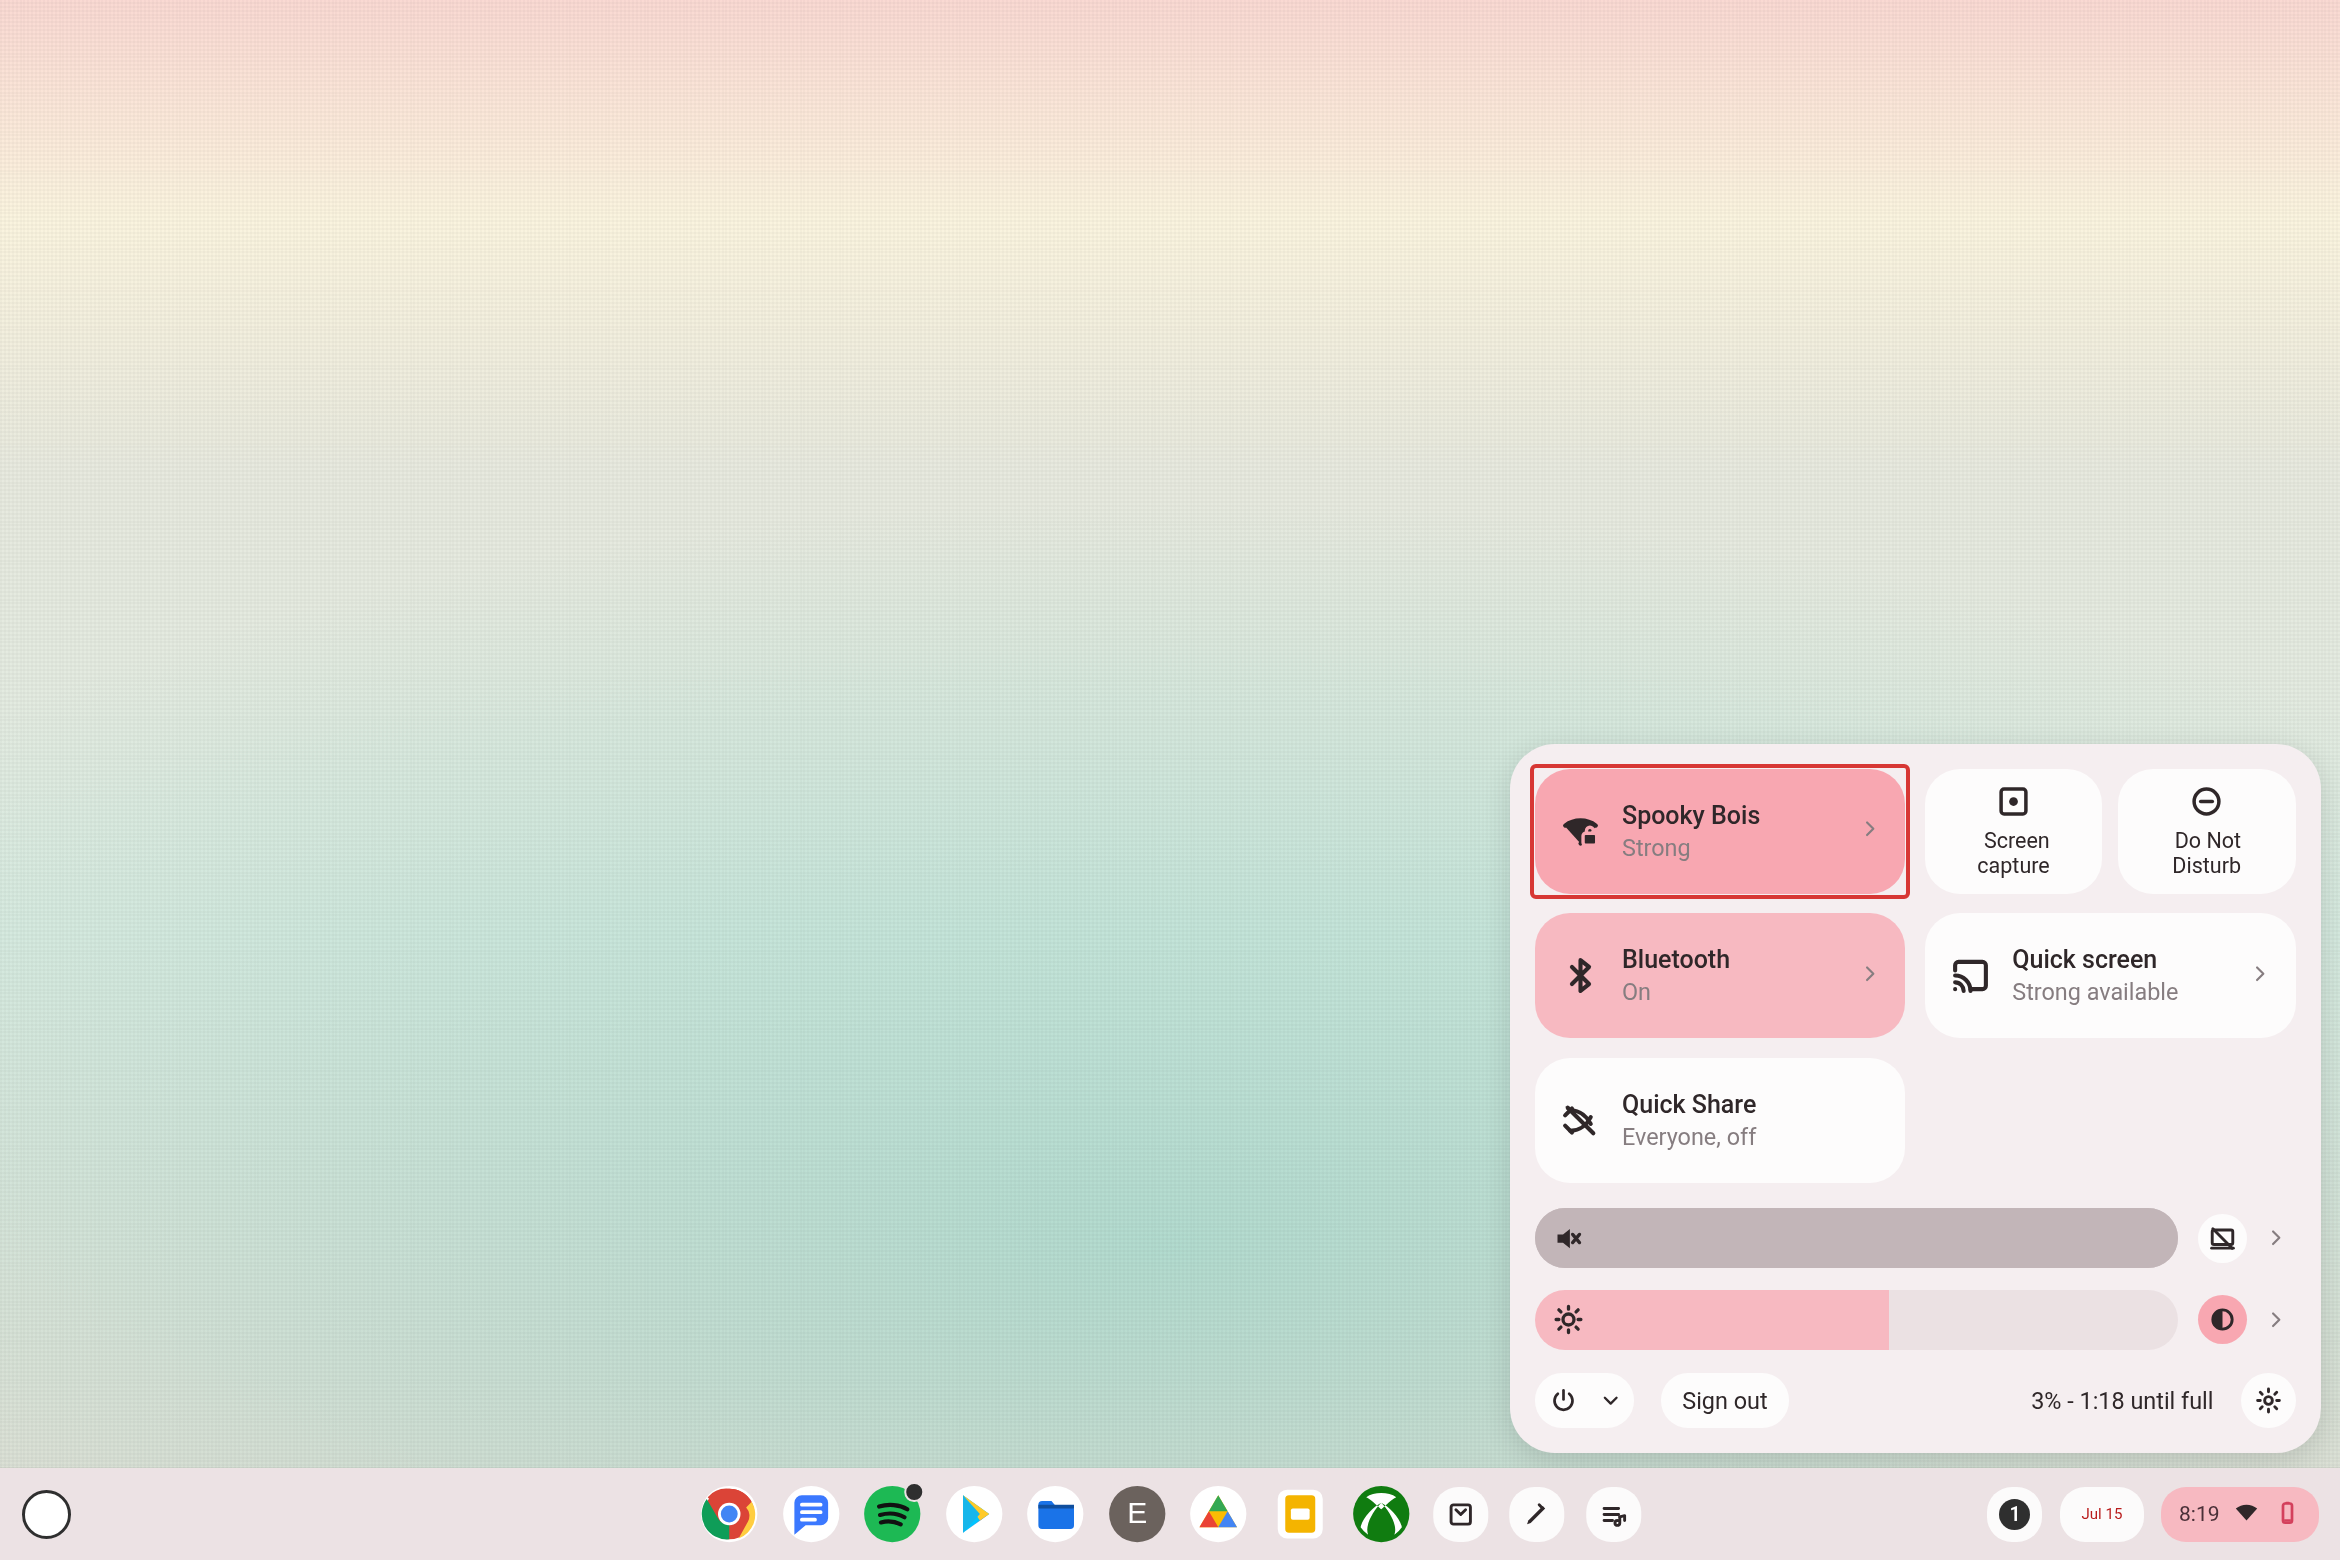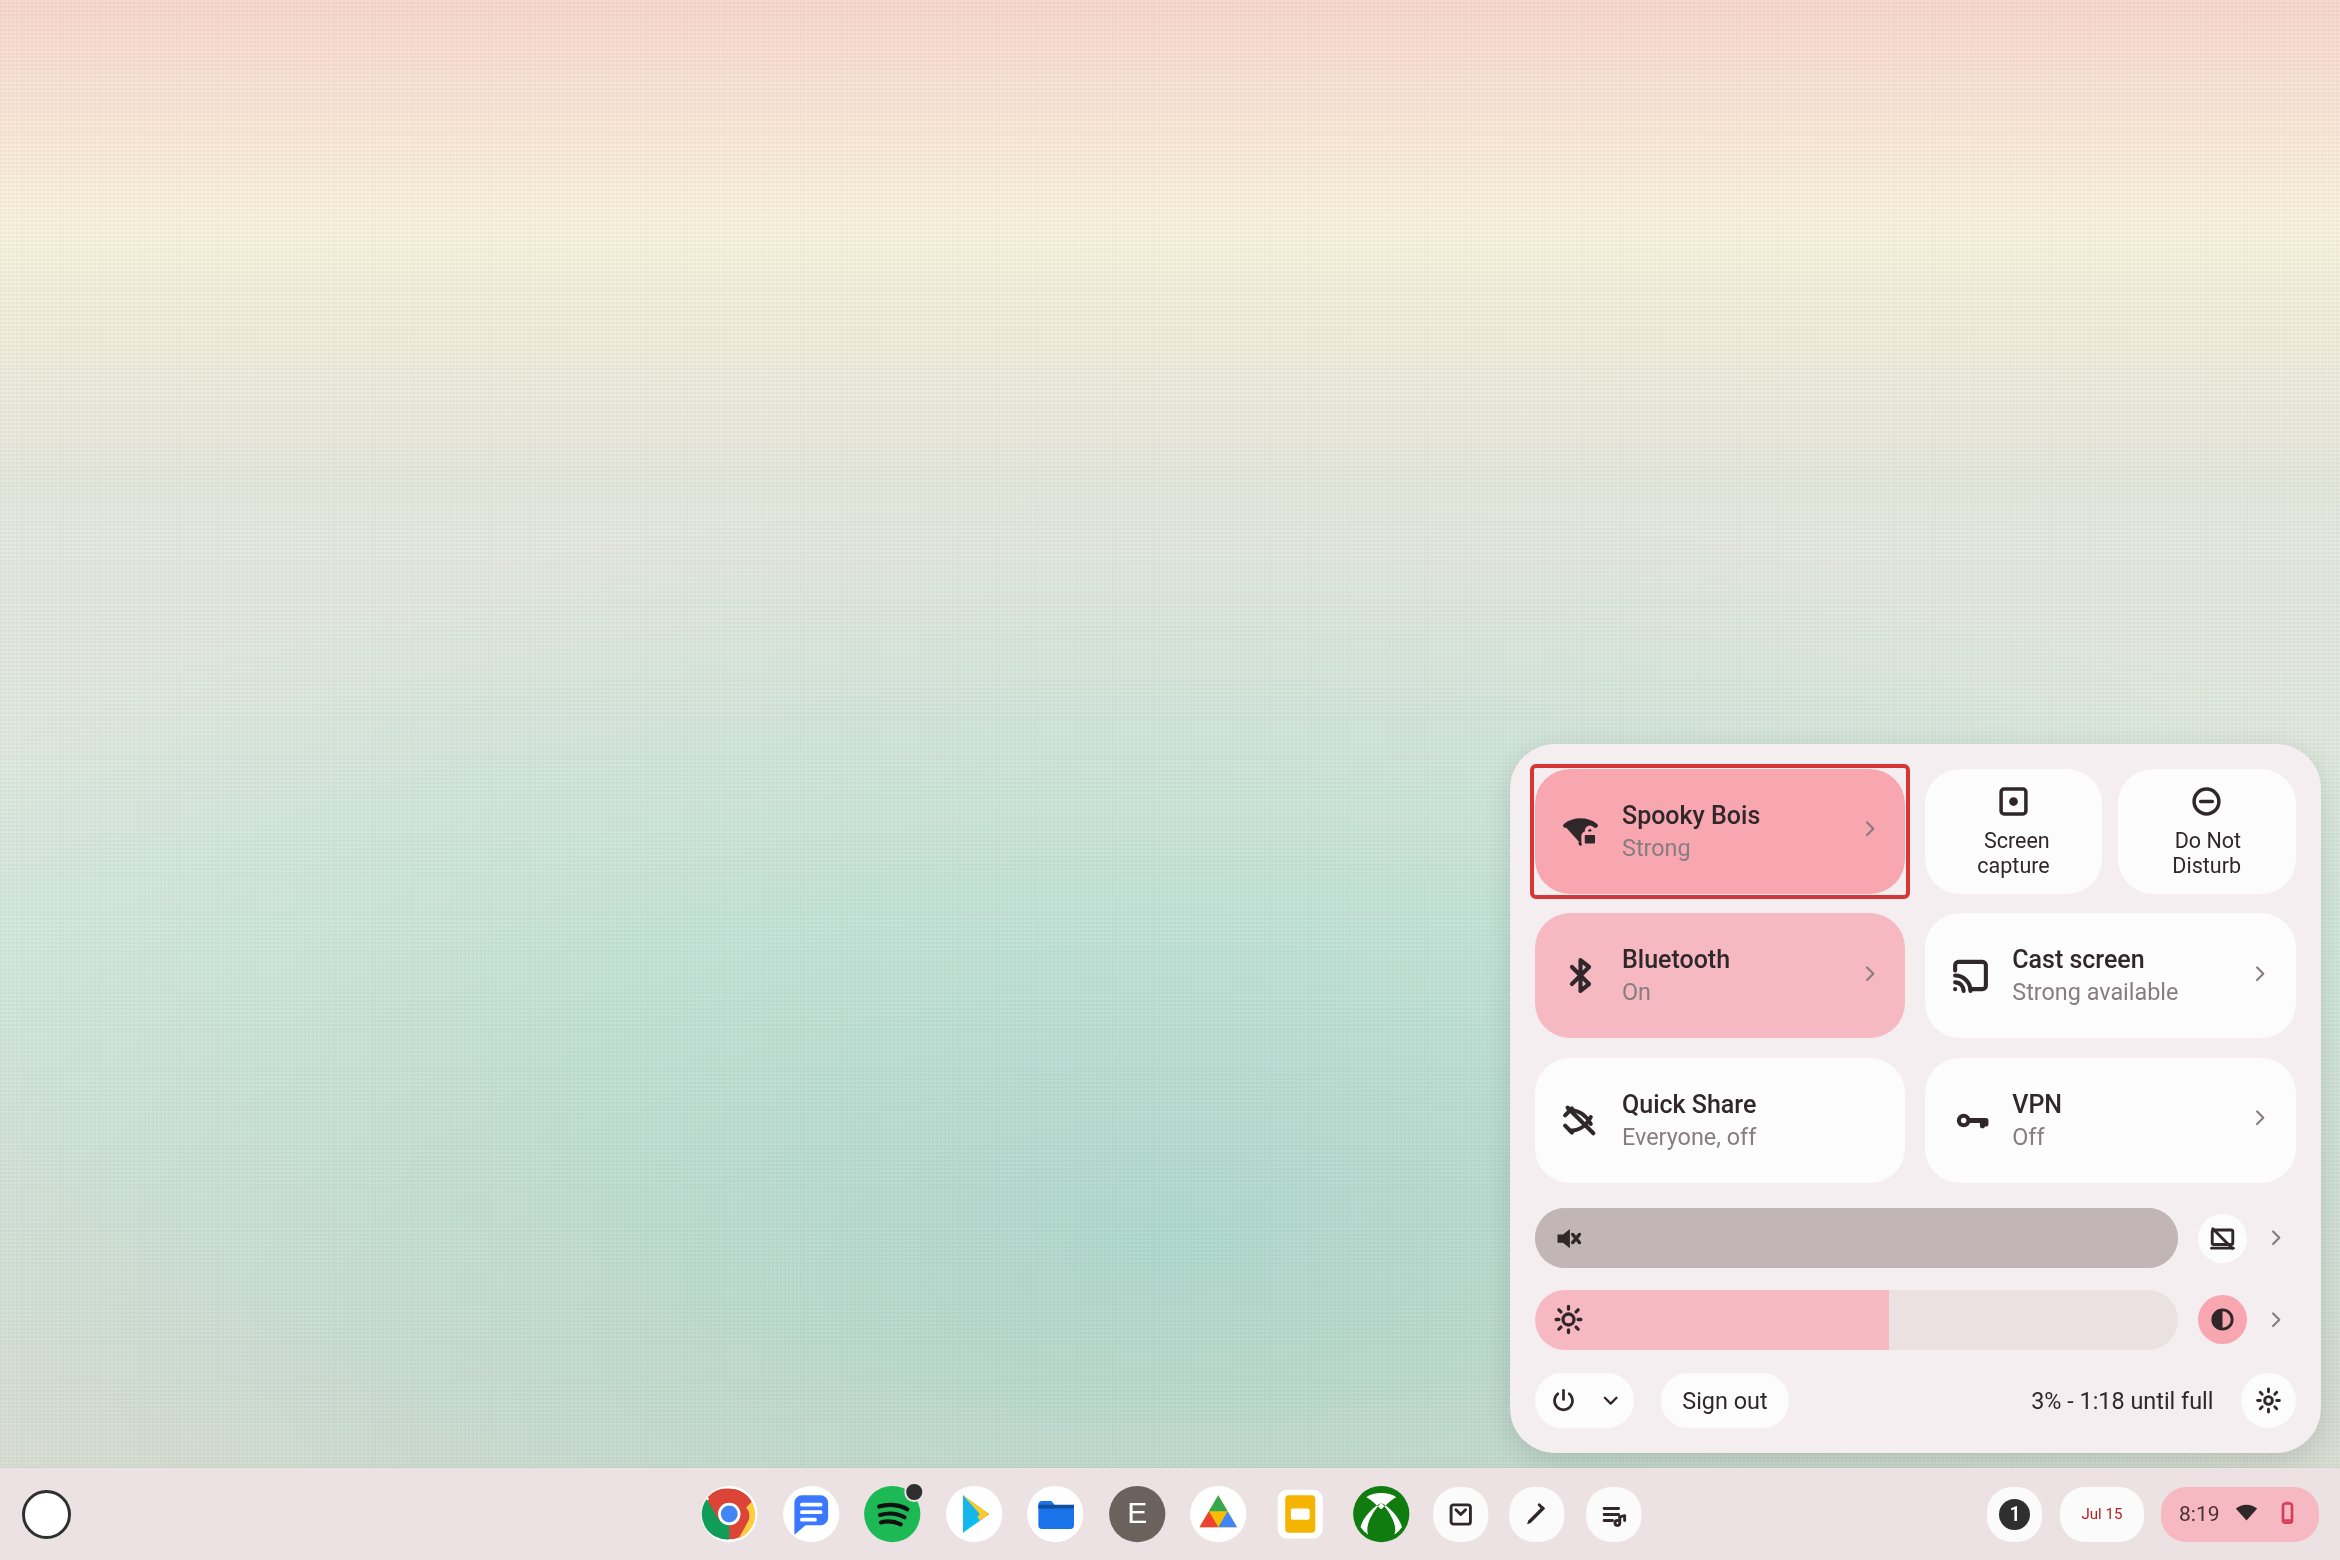--- a/index.html
+++ b/index.html
@@ -205,21 +205,21 @@
     </div>
 
     <div class="tile">
       <span class="icon">
         <svg viewBox="0 0 24 24">
             <path d="M3 9V6a2 2 0 0 1 2-2h14a2 2 0 0 1 2 2v12a2 2 0 0 1-2 2h-7"></path>
             <path d="M3 12a9 9 0 0 1 9 9M3 16a5 5 0 0 1 5 5M3 20h.01"></path>
           </svg>
       </span>
       <div class="labels">
-        <span class="title">Cast screen</span>
+        <span class="title">Quick screen</span>
         <span class="sub">Strong available</span>
       </div>
       <span class="chev"><svg viewBox="0 0 24 24">
             <path d="M9 5l7 7-7 7"></path>
           </svg></span>
     </div>
 
     <div class="tile">
       <span class="icon">
         <svg viewBox="0 0 24 24">
@@ -227,36 +227,20 @@
             <path d="M3 9l4-4M3 15l4 4"></path>
             <path d="M4.5 4.5 19.5 19.5"></path>
           </svg>
       </span>
       <div class="labels">
         <span class="title">Quick Share</span>
         <span class="sub">Everyone, off</span>
       </div>
     </div>
 
-    <div class="tile">
-      <span class="icon">
-        <svg viewBox="0 0 24 24">
-            <circle cx="8" cy="12" r="4" fill="currentColor" stroke="none"></circle>
-            <circle cx="8" cy="12" r="1.6" fill="#fff" stroke="none"></circle>
-            <path d="M12 12h9M19 12v3M21 12v2" stroke-width="3"></path>
-          </svg>
-      </span>
-      <div class="labels">
-        <span class="title">VPN</span>
-        <span class="sub">Off</span>
-      </div>
-      <span class="chev"><svg viewBox="0 0 24 24">
-            <path d="M9 5l7 7-7 7"></path>
-          </svg></span>
-    </div>
   </div>
 
   <div class="sliders">
     <div class="slider-row">
       <div class="slider vol">
         <div class="fill"></div>
         <span class="thumb-icon">
           <svg viewBox="0 0 24 24">
               <path d="M4 9h4l5-4v14l-5-4H4z" fill="currentColor" stroke="none"></path>
               <path d="M15 9l5 6M20 9l-5 6"></path>

